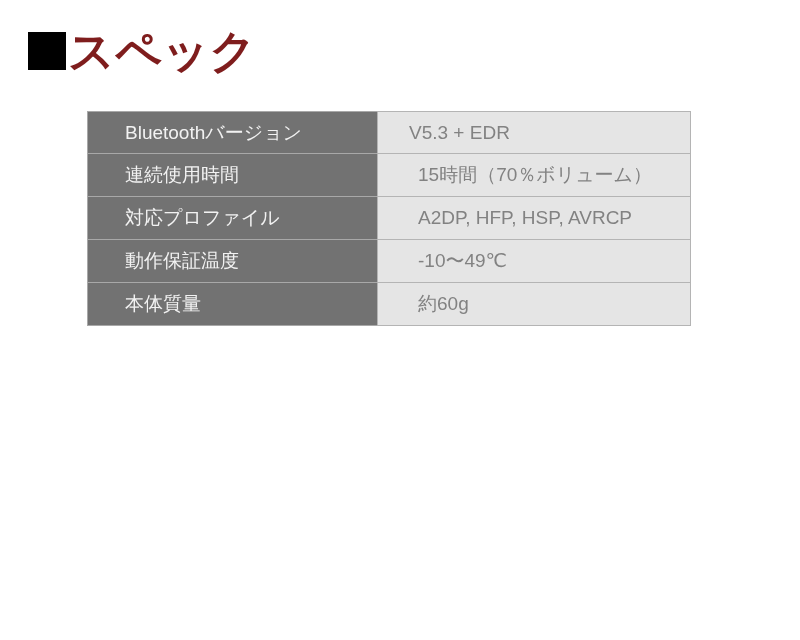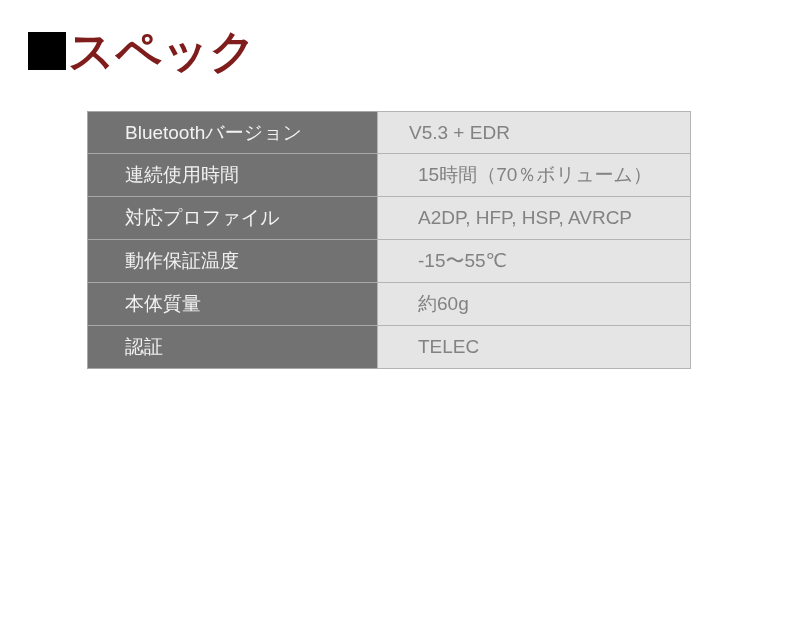--- a/index.html
+++ b/index.html
@@ -112,26 +112,22 @@
         <tr class="spec-row">
           <td class="spec-label">連続使用時間</td>
           <td class="spec-value">15時間（70％ボリューム）</td>
         </tr>
         <tr class="spec-row">
           <td class="spec-label">対応プロファイル</td>
           <td class="spec-value">A2DP, HFP, HSP, AVRCP</td>
         </tr>
         <tr class="spec-row">
           <td class="spec-label">動作保証温度</td>
-          <td class="spec-value">-15〜55℃</td>
+          <td class="spec-value">-10〜49℃</td>
         </tr>
         <tr class="spec-row">
           <td class="spec-label">本体質量</td>
           <td class="spec-value">約60g</td>
-        </tr>
-        <tr class="spec-row">
-          <td class="spec-label">認証</td>
-          <td class="spec-value">TELEC</td>
         </tr>
       </tbody>
   </table>
 
 </div>
 
 </body></html>

